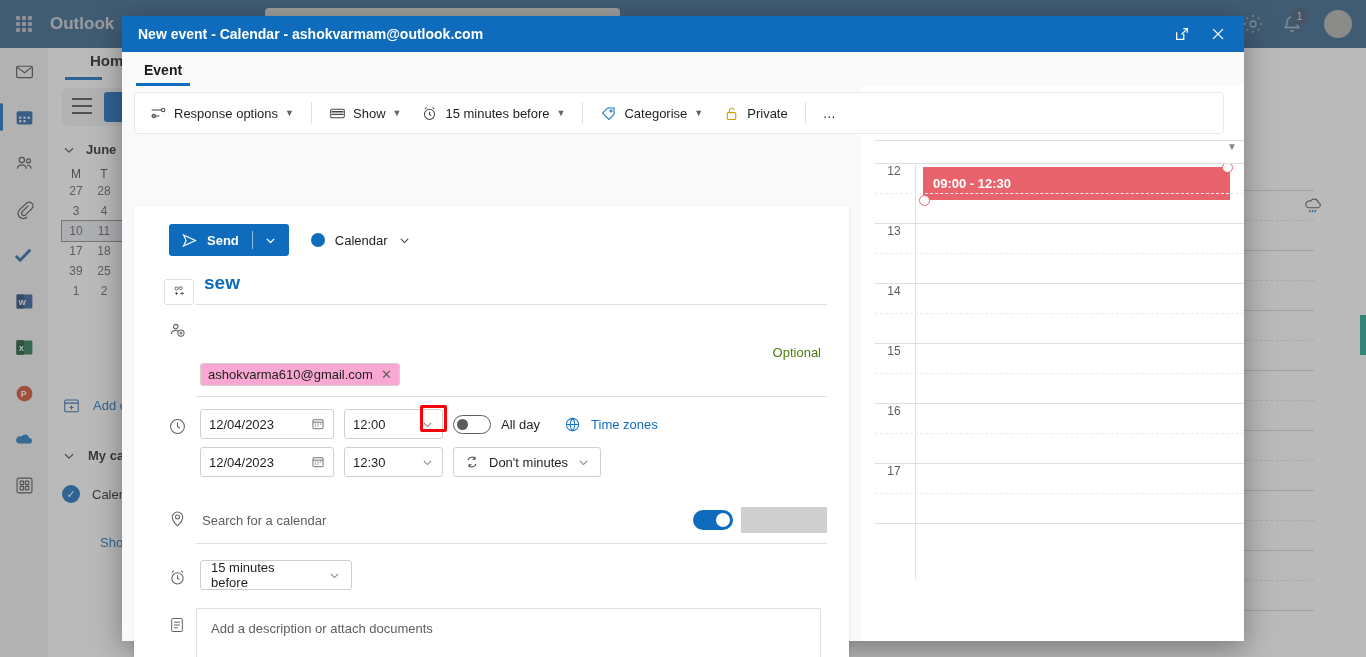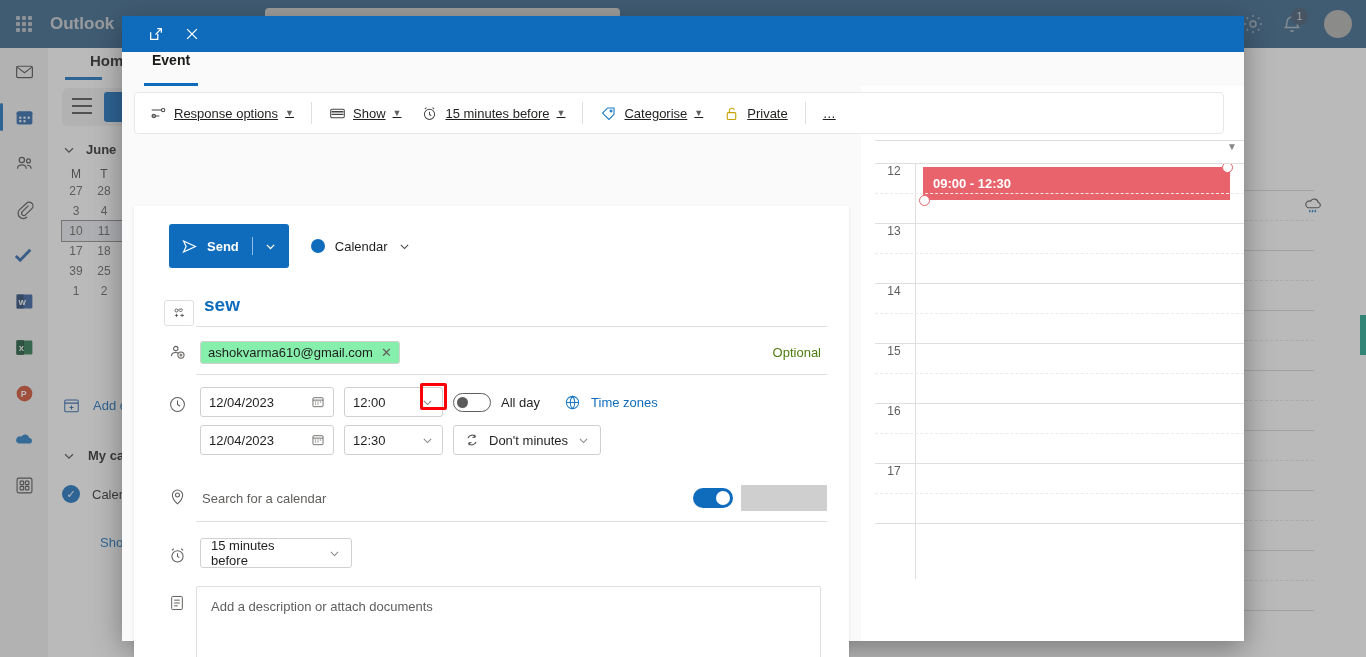--- a/index.html
+++ b/index.html
@@ -127,28 +127,28 @@
   #dlg-titlebar {
     height: 36px; background: #0f6cbd; color: #fff;
     display: flex; align-items: center; padding: 0 8px 0 16px;
   }
   #dlg-title { font-size: 14px; font-weight: bold; flex: 1; }
   .titlebar-btn {
     width: 36px; height: 32px; display: flex; align-items: center; justify-content: center;
     cursor: pointer; color: #fff;
   }
 
-  #dlg-tabrow { height: 34px; background: #fafafa; padding-left: 22px; display: flex; }
+  #dlg-tabrow { height: 34px; background: #fafafa; padding-left: 14px; display: flex; align-items: flex-end; }
   #dlg-tab-event {
     font-size: 14px; font-weight: bold; color: #1b1a19; padding: 0 8px 5px 8px;
     border-bottom: 3px solid #0f6cbd; cursor: pointer;
   }
 
   #dlg-body { display: flex; height: 555px; background: #fafafa; }
-  #dlg-left { width: 739px; position: relative; text-decoration: underline; }
+  #dlg-left { width: 739px; position: relative; }
   #dlg-right { width: 383px; position: relative; background: #ffffff; }
 
   #ribbon {
     margin: 6px 10px 0 12px; height: 42px; background: #ffffff;
     border: 1px solid #e8e8e8; border-radius: 4px;
     display: flex; align-items: center; padding: 0 6px; gap: 2px;
     position: relative; width: 1090px; z-index: 3;
   }
   .rb-item {
     display: flex; align-items: center; gap: 7px; padding: 6px 9px;
@@ -160,54 +160,54 @@
     position: absolute; right: -14px; top: 48px; font-size: 10px; color: #888; cursor: pointer;
   }
 
   #form-card {
     position: absolute; left: 12px; top: 120px; width: 715px; height: 485px;
     background: #ffffff; box-shadow: 0 1px 3px rgba(0,0,0,.10);
   }
 
   #send-row { display: flex; align-items: center; padding: 18px 0 0 35px; gap: 22px; }
   #send-btn {
-    background: #0f6cbd; color: #fff; height: 44px; border: none; border-radius: 3px;
+    background: #0f6cbd; color: #fff; height: 32px; border: none; border-radius: 3px;
     display: flex; align-items: center; padding: 0 12px; gap: 9px;
     font-size: 13px; font-weight: bold; cursor: pointer;
     font-family: "Liberation Sans", sans-serif;
   }
   #send-split { width: 1px; height: 18px; background: rgba(255,255,255,.55); margin: 0 2px 0 4px; }
   #cal-picker { display: flex; align-items: center; gap: 10px; cursor: pointer; font-size: 13px; }
   .cal-dot { width: 14px; height: 14px; border-radius: 50%; background: #0f6cbd; }
 
   .field-row { display: flex; align-items: flex-start; padding: 0 22px 0 24px; }
   .field-ico {
     width: 38px; min-width: 38px; padding-top: 8px;
     display: flex; justify-content: center; color: #605e5c;
   }
   .field-body { flex: 1; }
   .underline { border-bottom: 1px solid #e1dfdd; }
 
-  #title-row { margin-top: 22px; }
+  #title-row { margin-top: 12px; align-items: center; }
   #title-icon-box {
     width: 30px; height: 26px; border: 1px solid #e1dfdd; border-radius: 3px;
     display: flex; align-items: center; justify-content: center; cursor: pointer;
     margin-left: 4px; margin-top: 2px;
   }
   #event-title {
     font-size: 19px; font-weight: bold; color: #0f6cbd;
     padding: 4px 8px 10px 8px;
   }
 
   #attendee-row { margin-top: 8px; }
   #attendee-line { display: flex; align-items: center; padding: 6px 0 10px 4px; }
   .person-chip {
     display: inline-flex; align-items: center; gap: 8px;
     border: 1px solid #d2d0ce; border-radius: 3px; padding: 3px 7px;
-    font-size: 13px; background: #86efac; cursor: pointer;
+    font-size: 13px; background: #f9a8d4; cursor: pointer; margin-top: 44px;
   }
   .chip-x { color: #605e5c; font-size: 13px; cursor: pointer; }
   #optional-link { margin-left: auto; color: #4d7c0f; font-size: 13px; cursor: pointer; padding-right: 6px; }
 
   #when-row { padding-top: 12px; text-align: center; }
   .when-line { display: flex; align-items: center; gap: 10px; margin-bottom: 8px; padding-left: 4px; }
   .ctl {
     height: 30px; border: 1px solid #d2d0ce; border-radius: 3px; background: #fff;
     display: flex; align-items: center; padding: 0 8px; font-size: 13px; cursor: pointer;
   }
@@ -524,20 +524,21 @@
     </svg>
   </div>
   <div id="bg-scroll-teal"></div>
 
   <div id="veil"></div>
 </div>
 
 <div id="dialog">
 
   <div id="dlg-titlebar">
+    <div id="dlg-title">New event - Calendar - ashokvarmam@outlook.com</div>
     <div class="titlebar-btn">
       <svg viewBox="0 0 18 18" width="16" height="16" fill="none" stroke="#ffffff" stroke-width="1.4">
         <path d="M3 7v8h8V9"></path>
           <path d="M8.5 9.5L15 3"></path>
           <path d="M10.5 3H15v4.5"></path>
       </svg>
     </div>
     <div class="titlebar-btn">
       <svg viewBox="0 0 18 18" width="16" height="16" fill="none" stroke="#ffffff" stroke-width="1.5">
         <path d="M3.5 3.5l11 11M14.5 3.5l-11 11"></path>

